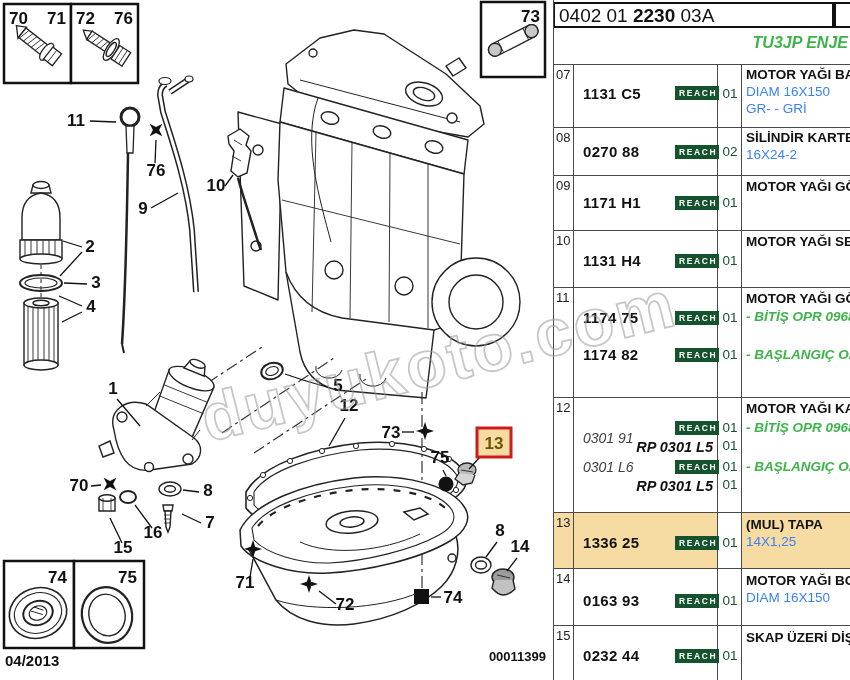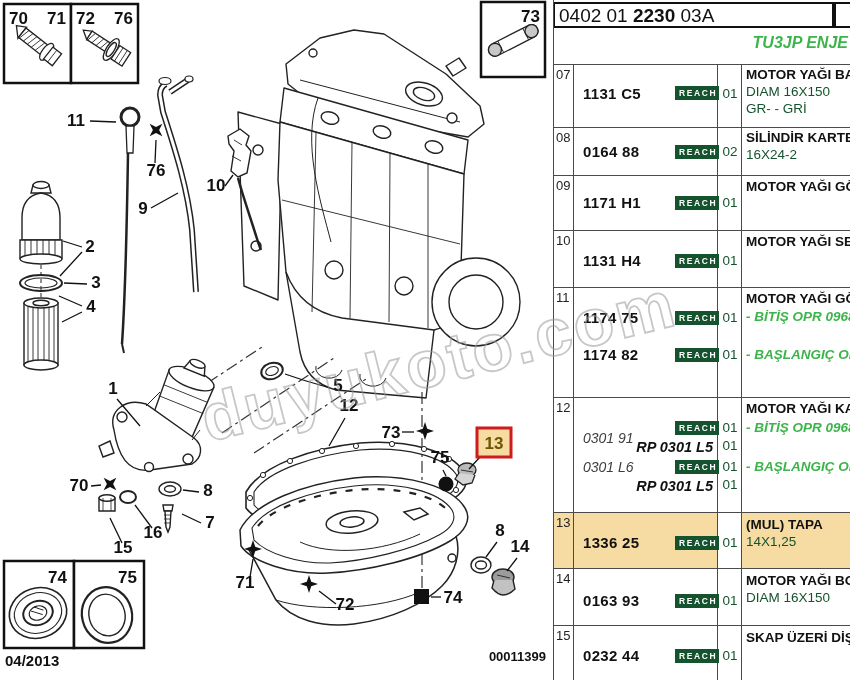--- a/index.html
+++ b/index.html
@@ -19,21 +19,21 @@
           font-weight:bold;font-size:16px;color:#3cb44a;white-space:nowrap;}
   .t-num{position:absolute;font-size:13px;color:#222;}
   .t-code{position:absolute;font-weight:bold;font-size:15px;color:#111;letter-spacing:.3px;white-space:nowrap;}
   .t-code-it{position:absolute;font-style:italic;font-size:14px;color:#3e3e3e;white-space:nowrap;}
   .t-code-rp{position:absolute;font-style:italic;font-weight:bold;font-size:14.5px;color:#111;
              width:100px;text-align:right;white-space:nowrap;}
   .reach{position:absolute;background:#14532d;color:#fff;font-size:8.5px;font-weight:bold;
          letter-spacing:1.6px;padding:2.5px 2px 2.5px 4px;line-height:1;}
   .t-qty{position:absolute;font-size:13.5px;color:#14532d;width:22px;text-align:center;}
   .t-desc{position:absolute;font-weight:bold;font-size:13.5px;color:#111;white-space:nowrap;}
-  .t-desc2{position:absolute;font-size:13.5px;color:#14532d;white-space:nowrap;}
+  .t-desc2{position:absolute;font-size:13.5px;color:#3b82f6;white-space:nowrap;}
   .t-green{position:absolute;font-size:13.5px;font-style:italic;font-weight:bold;color:#3cb44a;white-space:nowrap;}
   .hl{position:absolute;background:#f6dba3;}
   
   .diag{position:absolute;left:0;top:0;}
   .wm{position:absolute;left:0;top:0;pointer-events:none;}
   text{font-family:"Liberation Sans",sans-serif;}
   .callout{font-size:17px;font-weight:bold;fill:#111;}
   .boxlab{font-size:17px;font-weight:bold;fill:#111;}
   .smalltxt{font-size:13px;font-weight:bold;fill:#111;}
 </style>
@@ -365,21 +365,21 @@
       <span class="t-code" style="left:30px;top:85px;">1131 C5</span>
       <span class="reach" style="left:122px;top:86px;">REACH</span>
       <span class="t-qty" style="left:166px;top:86px;">01</span>
       <span class="t-desc" style="left:193px;top:67px;">MOTOR YAĞI BAS</span>
       <span class="t-desc2" style="left:193px;top:84px;">DIAM 16X150</span>
       <span class="t-desc2" style="left:193px;top:101px;">GR- - GRİ</span>
     </div>
 
     <div>
       <span class="t-num" style="left:3px;top:130px;">08</span>
-      <span class="t-code" style="left:30px;top:143px;">0164 88</span>
+      <span class="t-code" style="left:30px;top:143px;">0270 88</span>
       <span class="reach" style="left:122px;top:145px;">REACH</span>
       <span class="t-qty" style="left:166px;top:144px;">02</span>
       <span class="t-desc" style="left:193px;top:130px;">SİLİNDİR KARTER</span>
       <span class="t-desc2" style="left:193px;top:147px;">16X24-2</span>
     </div>
 
     <div>
       <span class="t-num" style="left:3px;top:178px;">09</span>
       <span class="t-code" style="left:30px;top:194px;">1171 H1</span>
       <span class="reach" style="left:122px;top:196px;">REACH</span>

